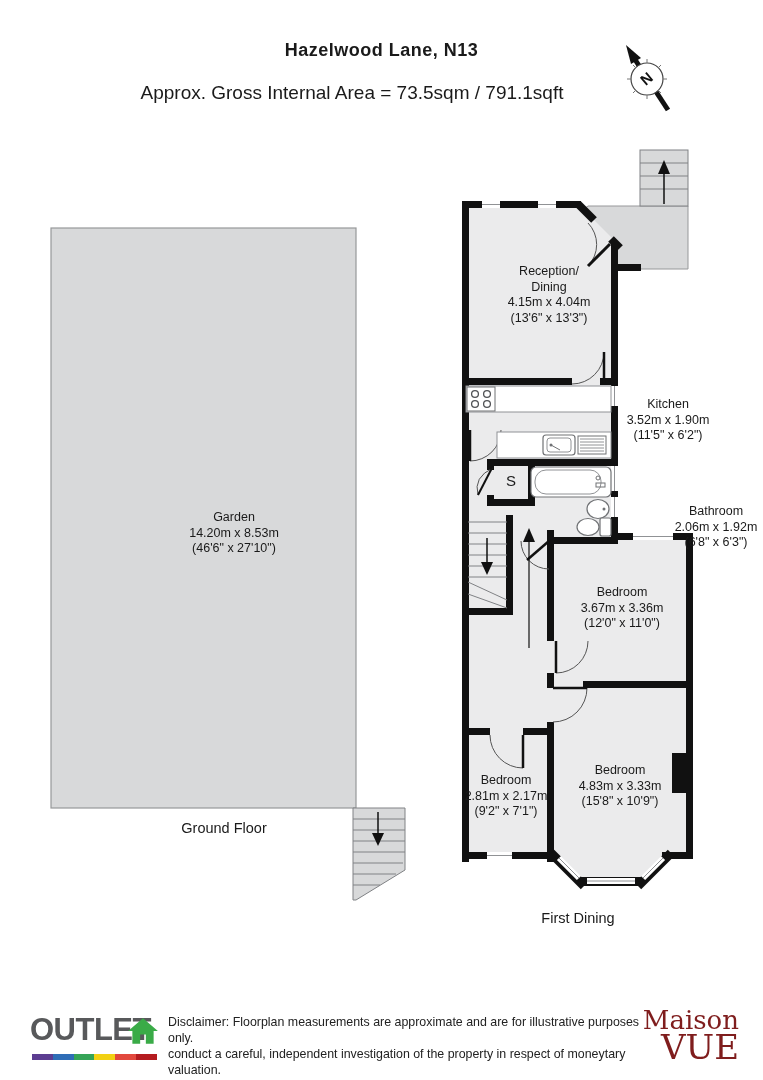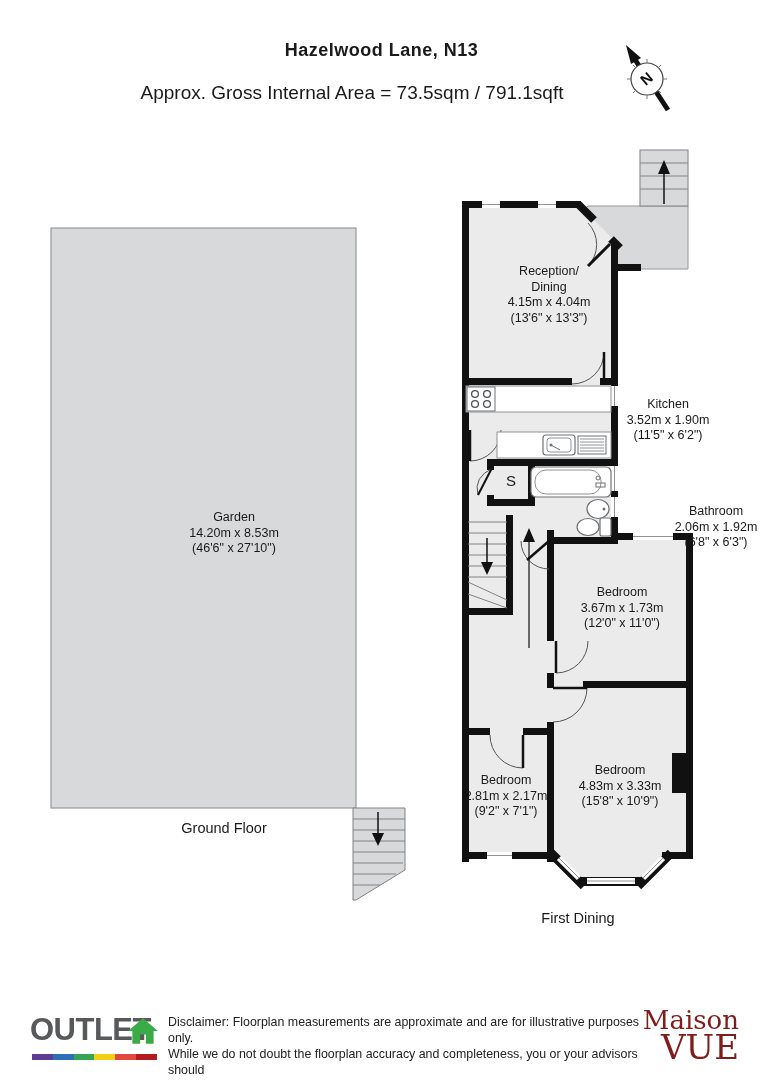--- a/index.html
+++ b/index.html
@@ -255,21 +255,21 @@
 <div class="abs roomlabel" style="left:668px;top:504px;margin-left:48px;">
   <div>Bathroom</div>
   <div>2.06m x 1.92m</div>
   <div>(6'8" x 6'3")</div>
 </div>
 
 <div class="abs s-label" style="left:511px;top:472px;">S</div>
 
 <div class="abs roomlabel" style="left:622px;top:585px;">
   <div>Bedroom</div>
-  <div>3.67m x 1.73m</div>
+  <div>3.67m x 3.36m</div>
   <div>(12'0" x 11'0")</div>
 </div>
 
 <div class="abs roomlabel" style="left:620px;top:763px;">
   <div>Bedroom</div>
   <div>4.83m x 3.33m</div>
   <div>(15'8" x 10'9")</div>
 </div>
 
 <div class="abs roomlabel" style="left:506px;top:773px;">
@@ -289,19 +289,18 @@
 <div class="abs rainbow">
   <span style="background:#5c3d91"></span>
   <span style="background:#2f6db6"></span>
   <span style="background:#35a457"></span>
   <span style="background:#f2d113"></span>
   <span style="background:#e2483d"></span>
   <span style="background:#b51c20"></span>
 </div>
 <div class="abs disclaimer">
   <div>Disclaimer: Floorplan measurements are approximate and are for illustrative purposes only.</div>
-  <div>While we do not doubt the floorplan accuracy and completeness, you or your advisors should</div>
   <div>conduct a careful, independent investigation of the property in respect of moneytary valuation.</div>
 </div>
 <div class="abs maison">
   <div class="l1">Maison</div>
   <div class="l2">VUE</div>
 </div>
 
 </body></html>

